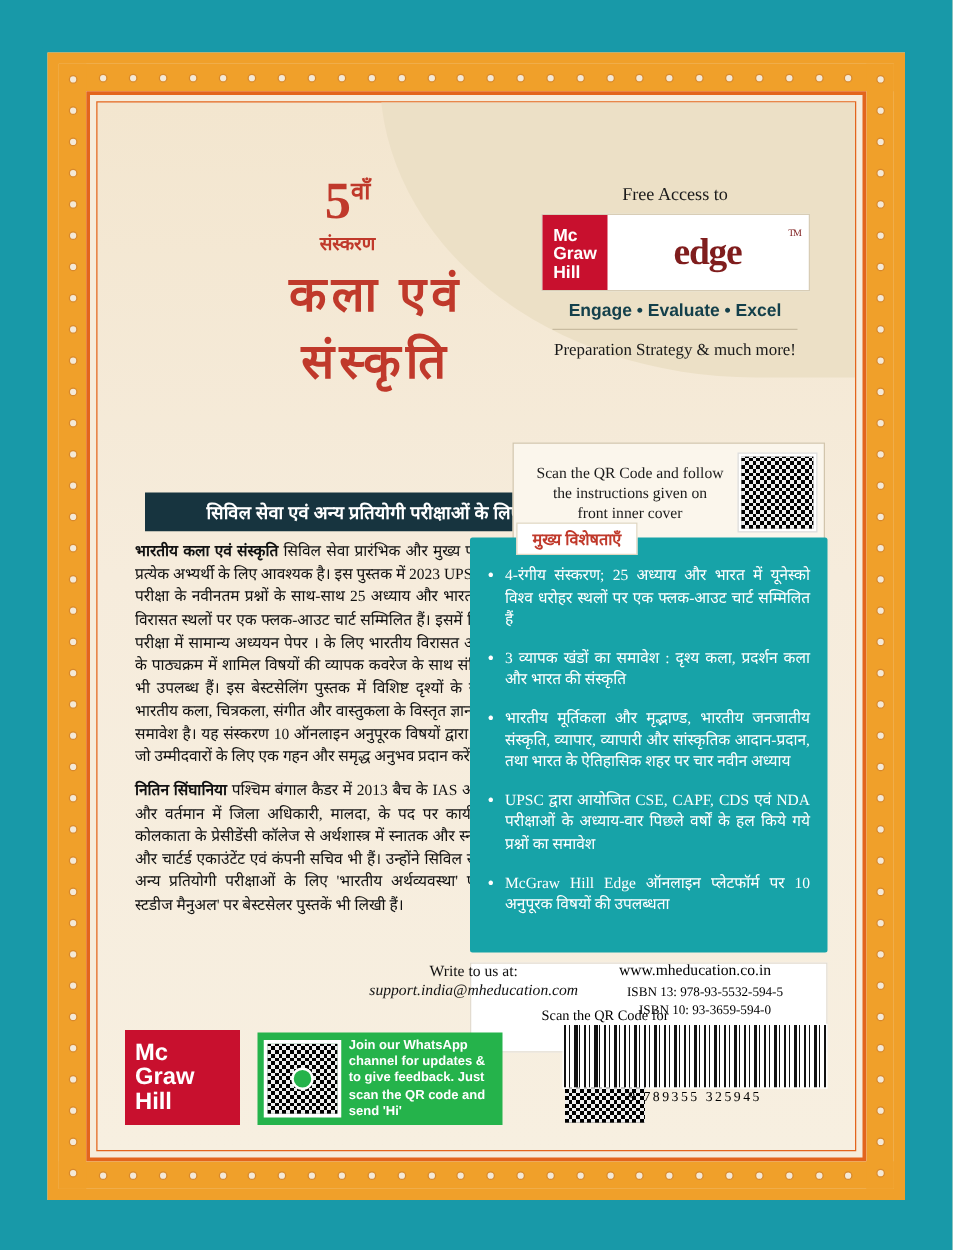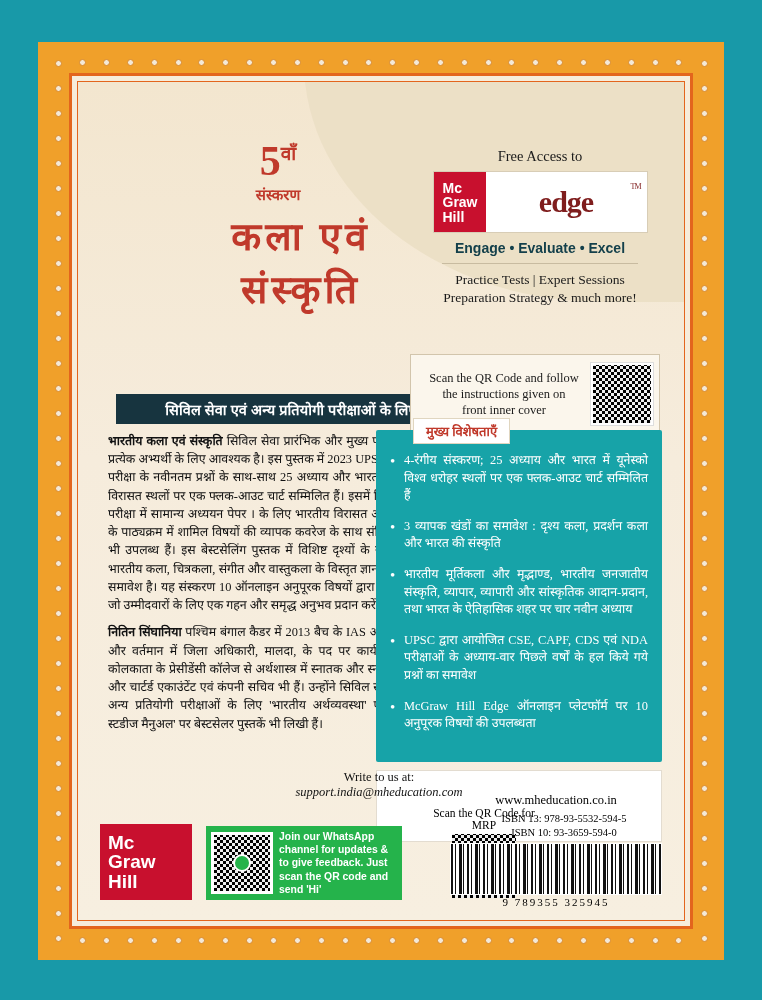--- a/index.html
+++ b/index.html
@@ -197,21 +197,21 @@
     position: absolute; left: 352px; bottom: 10px; width: 108px; text-align: center;
   }
   .mrp .lbl { font-size: 11.5px; margin-bottom: 3px; }
   .mrp .qr2 {
     width: 64px; height: 64px; margin: 0 auto; background:
       repeating-linear-gradient(0deg,#111 0 3px,#fff 3px 6px),
       repeating-linear-gradient(90deg,#111 0 3px,#fff 3px 6px);
     background-blend-mode: difference;
   }
   .isbn-block {
-    position: absolute; right: 22px; bottom: 0; width: 212px; text-align: center;
+    position: absolute; right: 22px; bottom: 24px; width: 212px; text-align: center;
   }
   .web { font-size: 12.5px; margin-bottom: 4px; }
   .isbn { font-size: 10.5px; text-align: center; padding-left: 16px; line-height: 1.35; }
   .barcode {
     margin-top: 3px; height: 52px; background:
       repeating-linear-gradient(90deg,
         #111 0 2px, #fff 2px 4px, #111 4px 5px, #fff 5px 8px,
         #111 8px 11px, #fff 11px 12px, #111 12px 13px, #fff 13px 16px);
     border: 1px solid #fff;
   }
@@ -385,21 +385,20 @@
             <span>Graw</span>
             <span>Hill</span>
           </div>
           <div class="edge-word">
             <span>edge</span>
             <span class="tm">TM</span>
           </div>
         </div>
         <div class="tagline">Engage • Evaluate • Excel</div>
         <div class="rule"></div>
-        <div class="feat-line">Practice Tests | Expert Sessions</div>
         <div class="feat-line">Preparation Strategy &amp; much more!</div>
       </div>
 
       <div class="qrbox">
         <div class="qr-text">
           <div>Scan the QR Code and follow</div>
           <div>the instructions given on</div>
           <div>front inner cover</div>
         </div>
         <div class="qr"></div>

